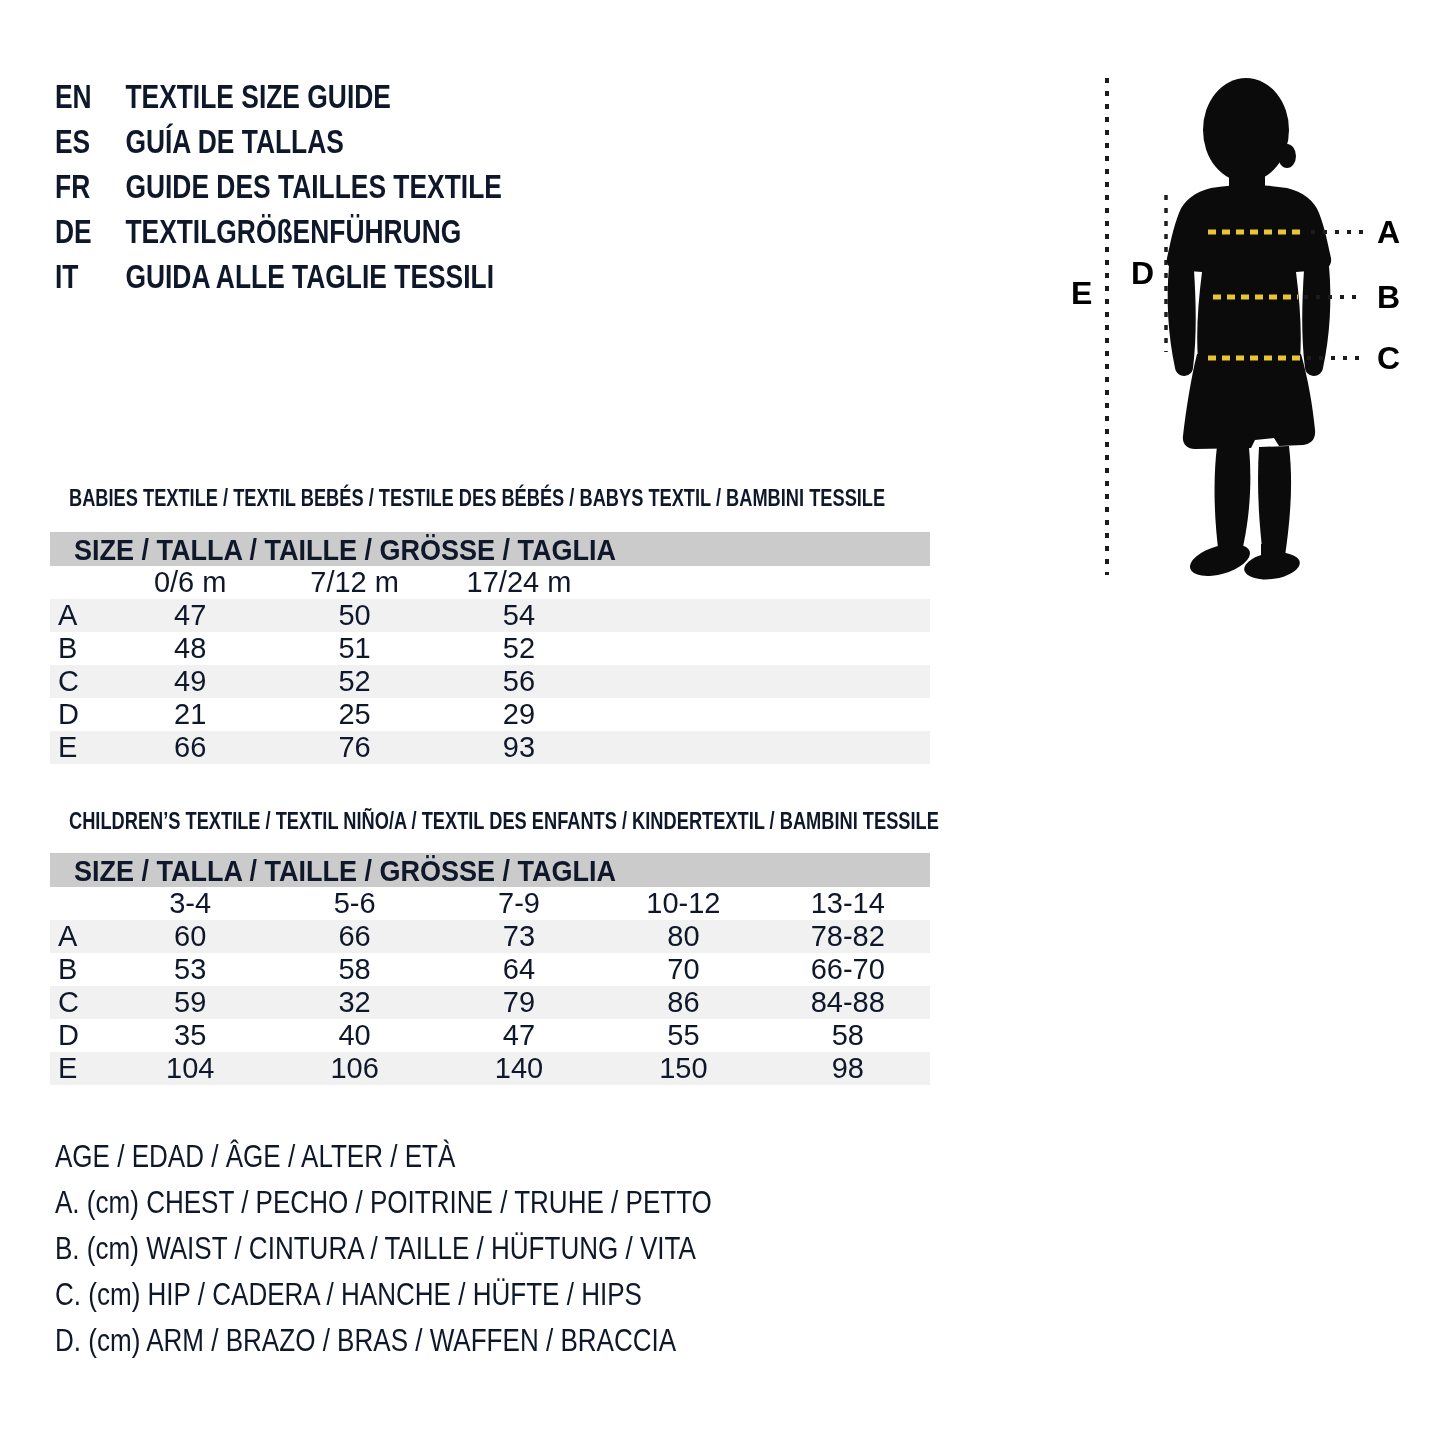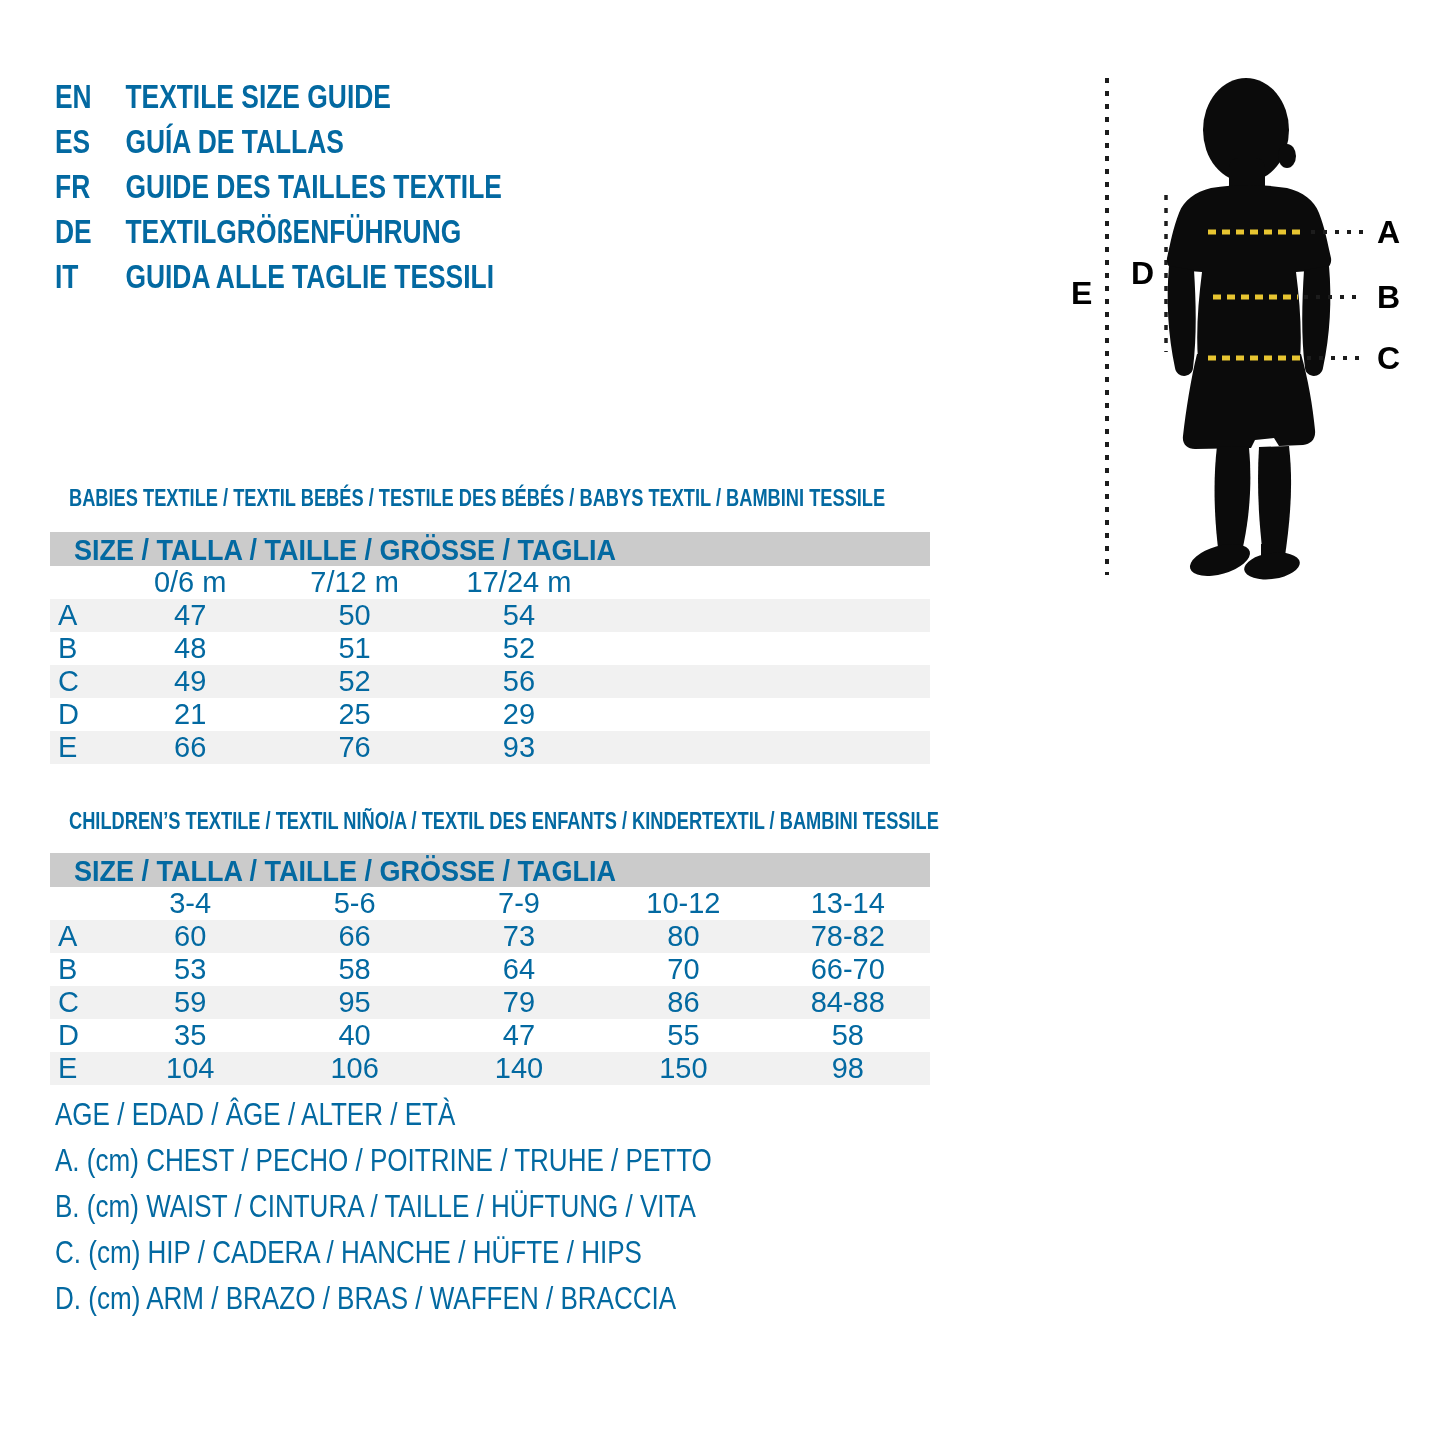--- a/index.html
+++ b/index.html
@@ -1,18 +1,18 @@
 <!DOCTYPE html>
 <html><head>
 <meta charset="utf-8">
 <style>
   html,body{margin:0;padding:0;background:#ffffff;}
   .canvas{
     position:relative;width:1445px;height:1445px;background:#ffffff;
-    font-family:"Liberation Sans",sans-serif;color:#0369a1;overflow:hidden;
+    font-family:"Liberation Sans",sans-serif;color:#0f172a;overflow:hidden;
   }
   .cond{display:inline-block;white-space:nowrap;transform-origin:0 50%;}
   .cx76{transform:scaleX(0.76);} .cx80{transform:scaleX(0.80);}
   .cx84{transform:scaleX(0.84);} .cx90{transform:scaleX(0.90);}
 
   
   .lang{position:absolute;left:55px;top:74px;}
   .lang-row{height:45px;line-height:45px;font-size:33px;font-weight:bold;}
   .lang-code{display:inline-block;width:88px;}
 
@@ -29,21 +29,21 @@
   .tb-babies{top:532px;} .tb-children{top:853px;}
   .thead{height:34px;line-height:35px;background:#cbcbcb;padding-left:24px;
          font-size:30px;font-weight:bold;}
   .trow{display:grid;grid-template-columns:58px repeat(5,1fr);height:33px;
         line-height:33px;font-size:29px;}
   .trow .rl{padding-left:8px;text-align:left;}
   .trow .c{text-align:center;}
   .stripe{background:#f1f1f1;}
 
   
-  .legend{position:absolute;left:55px;top:1092px;}
+  .legend{position:absolute;left:55px;top:1134px;}
   .legend-item{height:46px;line-height:46px;font-size:31px;}
 </style>
 </head>
 <body>
 
 <div class="canvas">
 
   <div class="lang">
     <div class="lang-row">
       <span class="cond cx80"><span class="lang-code">EN</span><span>TEXTILE SIZE GUIDE</span></span>
@@ -174,21 +174,21 @@
       <div class="rl">B</div>
       <div class="c">53</div>
       <div class="c">58</div>
       <div class="c">64</div>
       <div class="c">70</div>
       <div class="c">66-70</div>
     </div>
     <div class="trow stripe">
       <div class="rl">C</div>
       <div class="c">59</div>
-      <div class="c">95</div>
+      <div class="c">32</div>
       <div class="c">79</div>
       <div class="c">86</div>
       <div class="c">84-88</div>
     </div>
     <div class="trow">
       <div class="rl">D</div>
       <div class="c">35</div>
       <div class="c">40</div>
       <div class="c">47</div>
       <div class="c">55</div>

